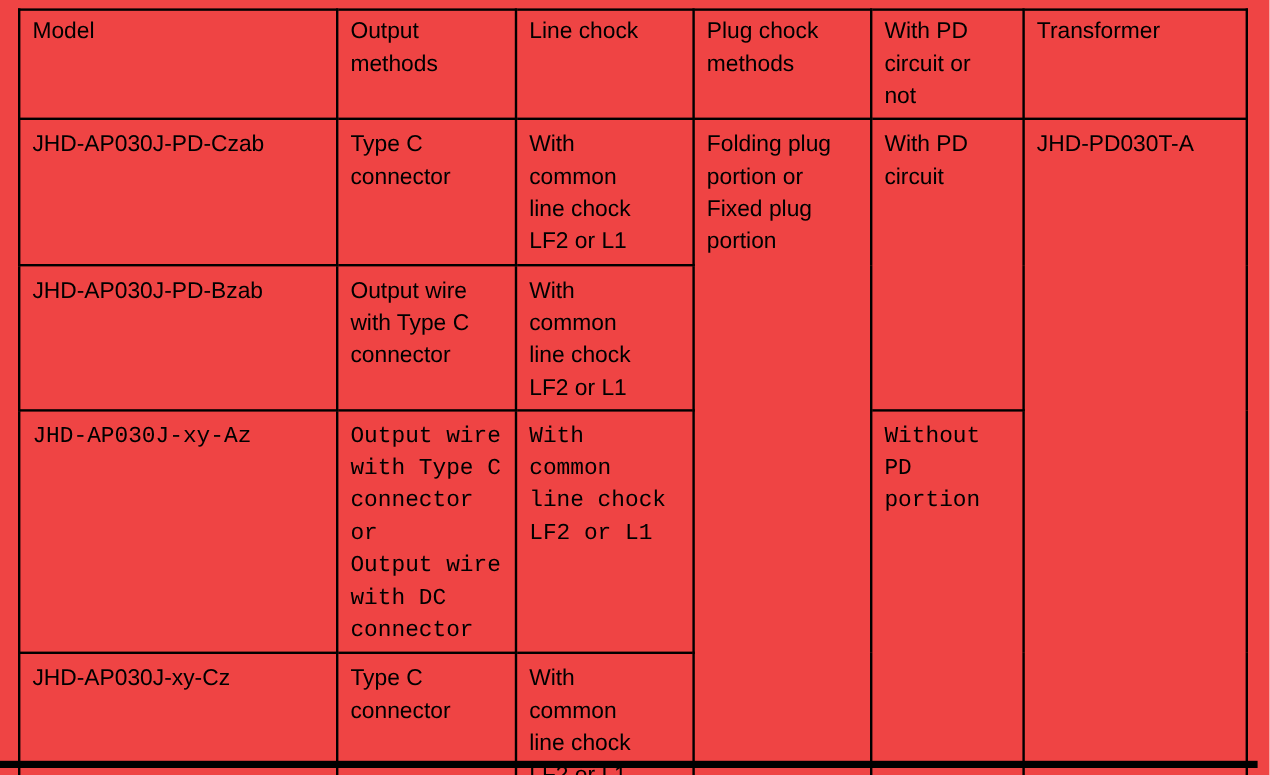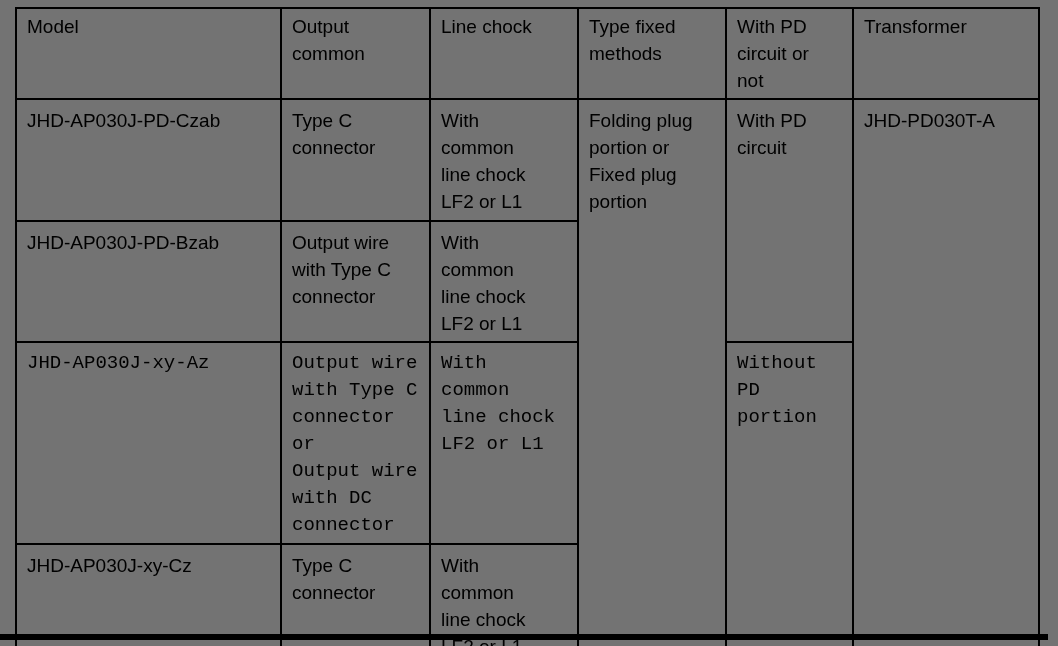--- a/index.html
+++ b/index.html
@@ -4,21 +4,21 @@
 <style>
   html, body {
     margin: 0;
     padding: 0;
     background: #ffffff;
   }
   .page {
     position: relative;
     width: 1058px;
     height: 646px;
-    background: #737373;
+    background: #ef4444;
     overflow: hidden;
     font-family: "Liberation Sans", sans-serif;
     color: #000000;
   }
   table.spec-table {
     position: absolute;
     left: 15px;
     top: 7px;
     width: 1023px;
     border-collapse: collapse;
@@ -65,23 +65,23 @@
       <col style="width:148px">
       <col style="width:148px">
       <col style="width:127px">
       <col style="width:186px">
     </colgroup>
 
     <tbody>
       <tr class="r-header">
         <th>Model</th>
         <th>Output
-common</th>
+methods</th>
         <th>Line chock</th>
-        <th>Type fixed
+        <th>Plug chock
 methods</th>
         <th>With PD
 circuit or
 not</th>
         <th>Transformer</th>
       </tr>
 
       <tr class="r-1">
         <td>JHD-AP030J-PD-Czab</td>
         <td>Type C

